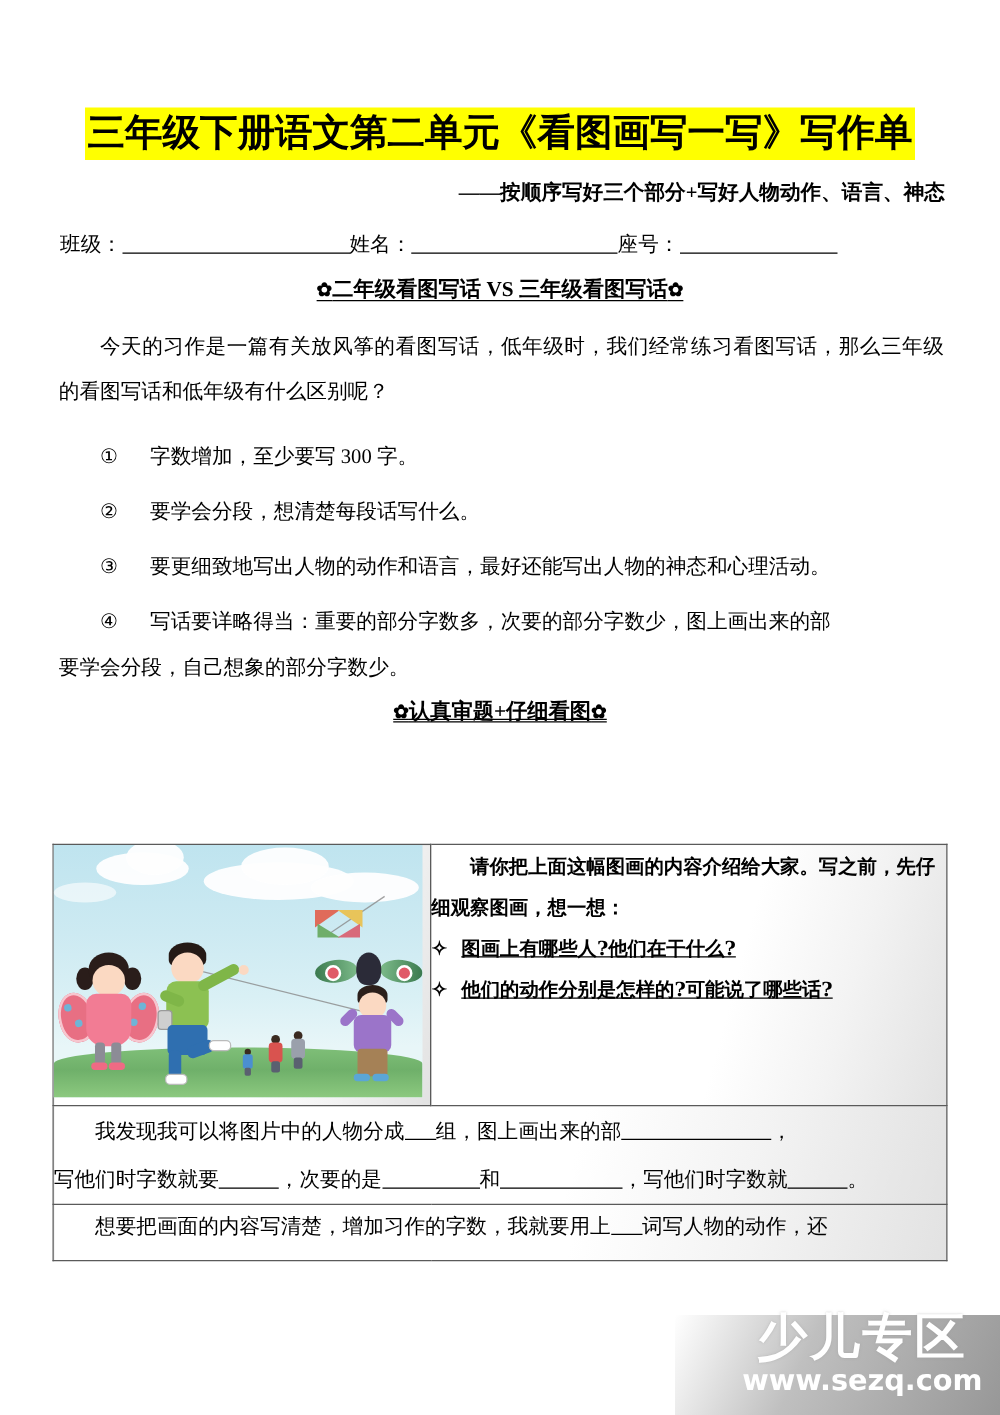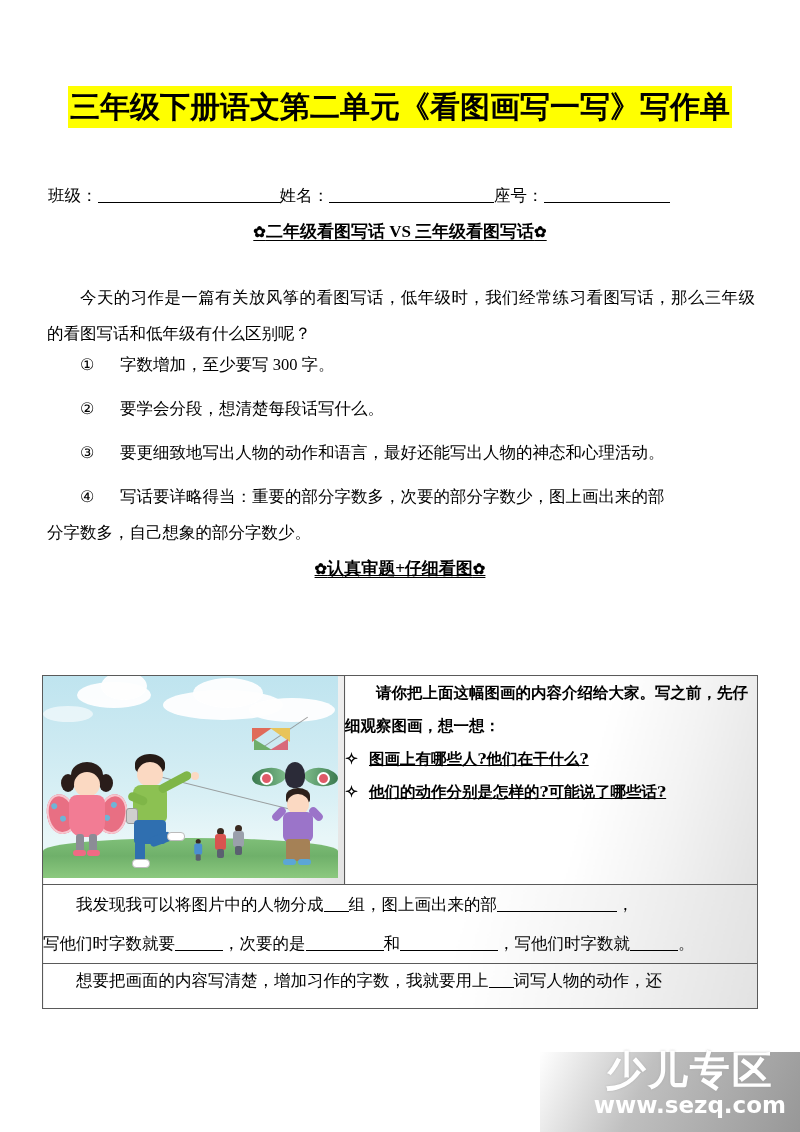--- a/index.html
+++ b/index.html
@@ -98,21 +98,21 @@
 
   
   .para {
     position: absolute;
     left: 47px;
     width: 708px;
     font-size: 16.5px;
     line-height: 36px;
     text-align: justify;
   }
-  .indent2 { text-indent: 33px; margin-top: 21px; }
+  .indent2 { text-indent: 33px; }
 
   .p-intro { top: 259px; }
 
   .list-item {
     position: absolute;
     left: 47px;
     width: 708px;
     font-size: 16.5px;
     line-height: 36px;
     text-align: justify;
@@ -324,20 +324,21 @@
 </style>
 </head>
 <body>
 
 <div class="page">
 
   <div class="title-wrap">
     <span class="doc-title">三年级下册语文第二单元《看图画写一写》写作单</span>
   </div>
 
+  <div class="subtitle">——按顺序写好三个部分+写好人物动作、语言、神态</div>
 
   <div class="id-line">
     <span class="id-label">班级：</span><span class="blank b-class"></span><span class="id-label">姓名：</span><span class="blank b-name"></span><span class="id-label">座号：</span><span class="blank b-seat"></span>
   </div>
 
   <div class="sec-head sec-head-1">
     <span class="ul"><span class="flower">✿</span><span>二年级看图写话 VS 三年级看图写话</span><span class="flower">✿</span></span>
   </div>
 
   <div class="para p-intro indent2">今天的习作是一篇有关放风筝的看图写话，低年级时，我们经常练习看图写话，那么三年级的看图写话和低年级有什么区别呢？</div>
@@ -346,21 +347,21 @@
     <span class="num">①</span><span>字数增加，至少要写 300 字。</span>
   </div>
   <div class="list-item li-3">
     <span class="num">③</span><span>要更细致地写出人物的动作和语言，最好还能写出人物的神态和心理活动。</span>
   </div>
   <div class="list-item li-2">
     <span class="num">②</span><span>要学会分段，想清楚每段话写什么。</span>
   </div>
   <div class="list-item li-4">
     <span class="li4-line1"><span class="num">④</span><span>写话要详略得当：重要的部分字数多，次要的部分字数少，图上画出来的部</span></span>
-    <span class="li4-line2">分字数多，自己想象的部分字数少。</span>
+    <span class="li4-line2">要学会分段，自己想象的部分字数少。</span>
   </div>
 
   <div class="sec-head sec-head-2">
     <span class="ul"><span class="flower">✿</span><span>认真审题+仔细看图</span><span class="flower">✿</span></span>
   </div>
 
   <table class="tbl">
     <tbody>
         <tr>
       <td class="cell-img">

